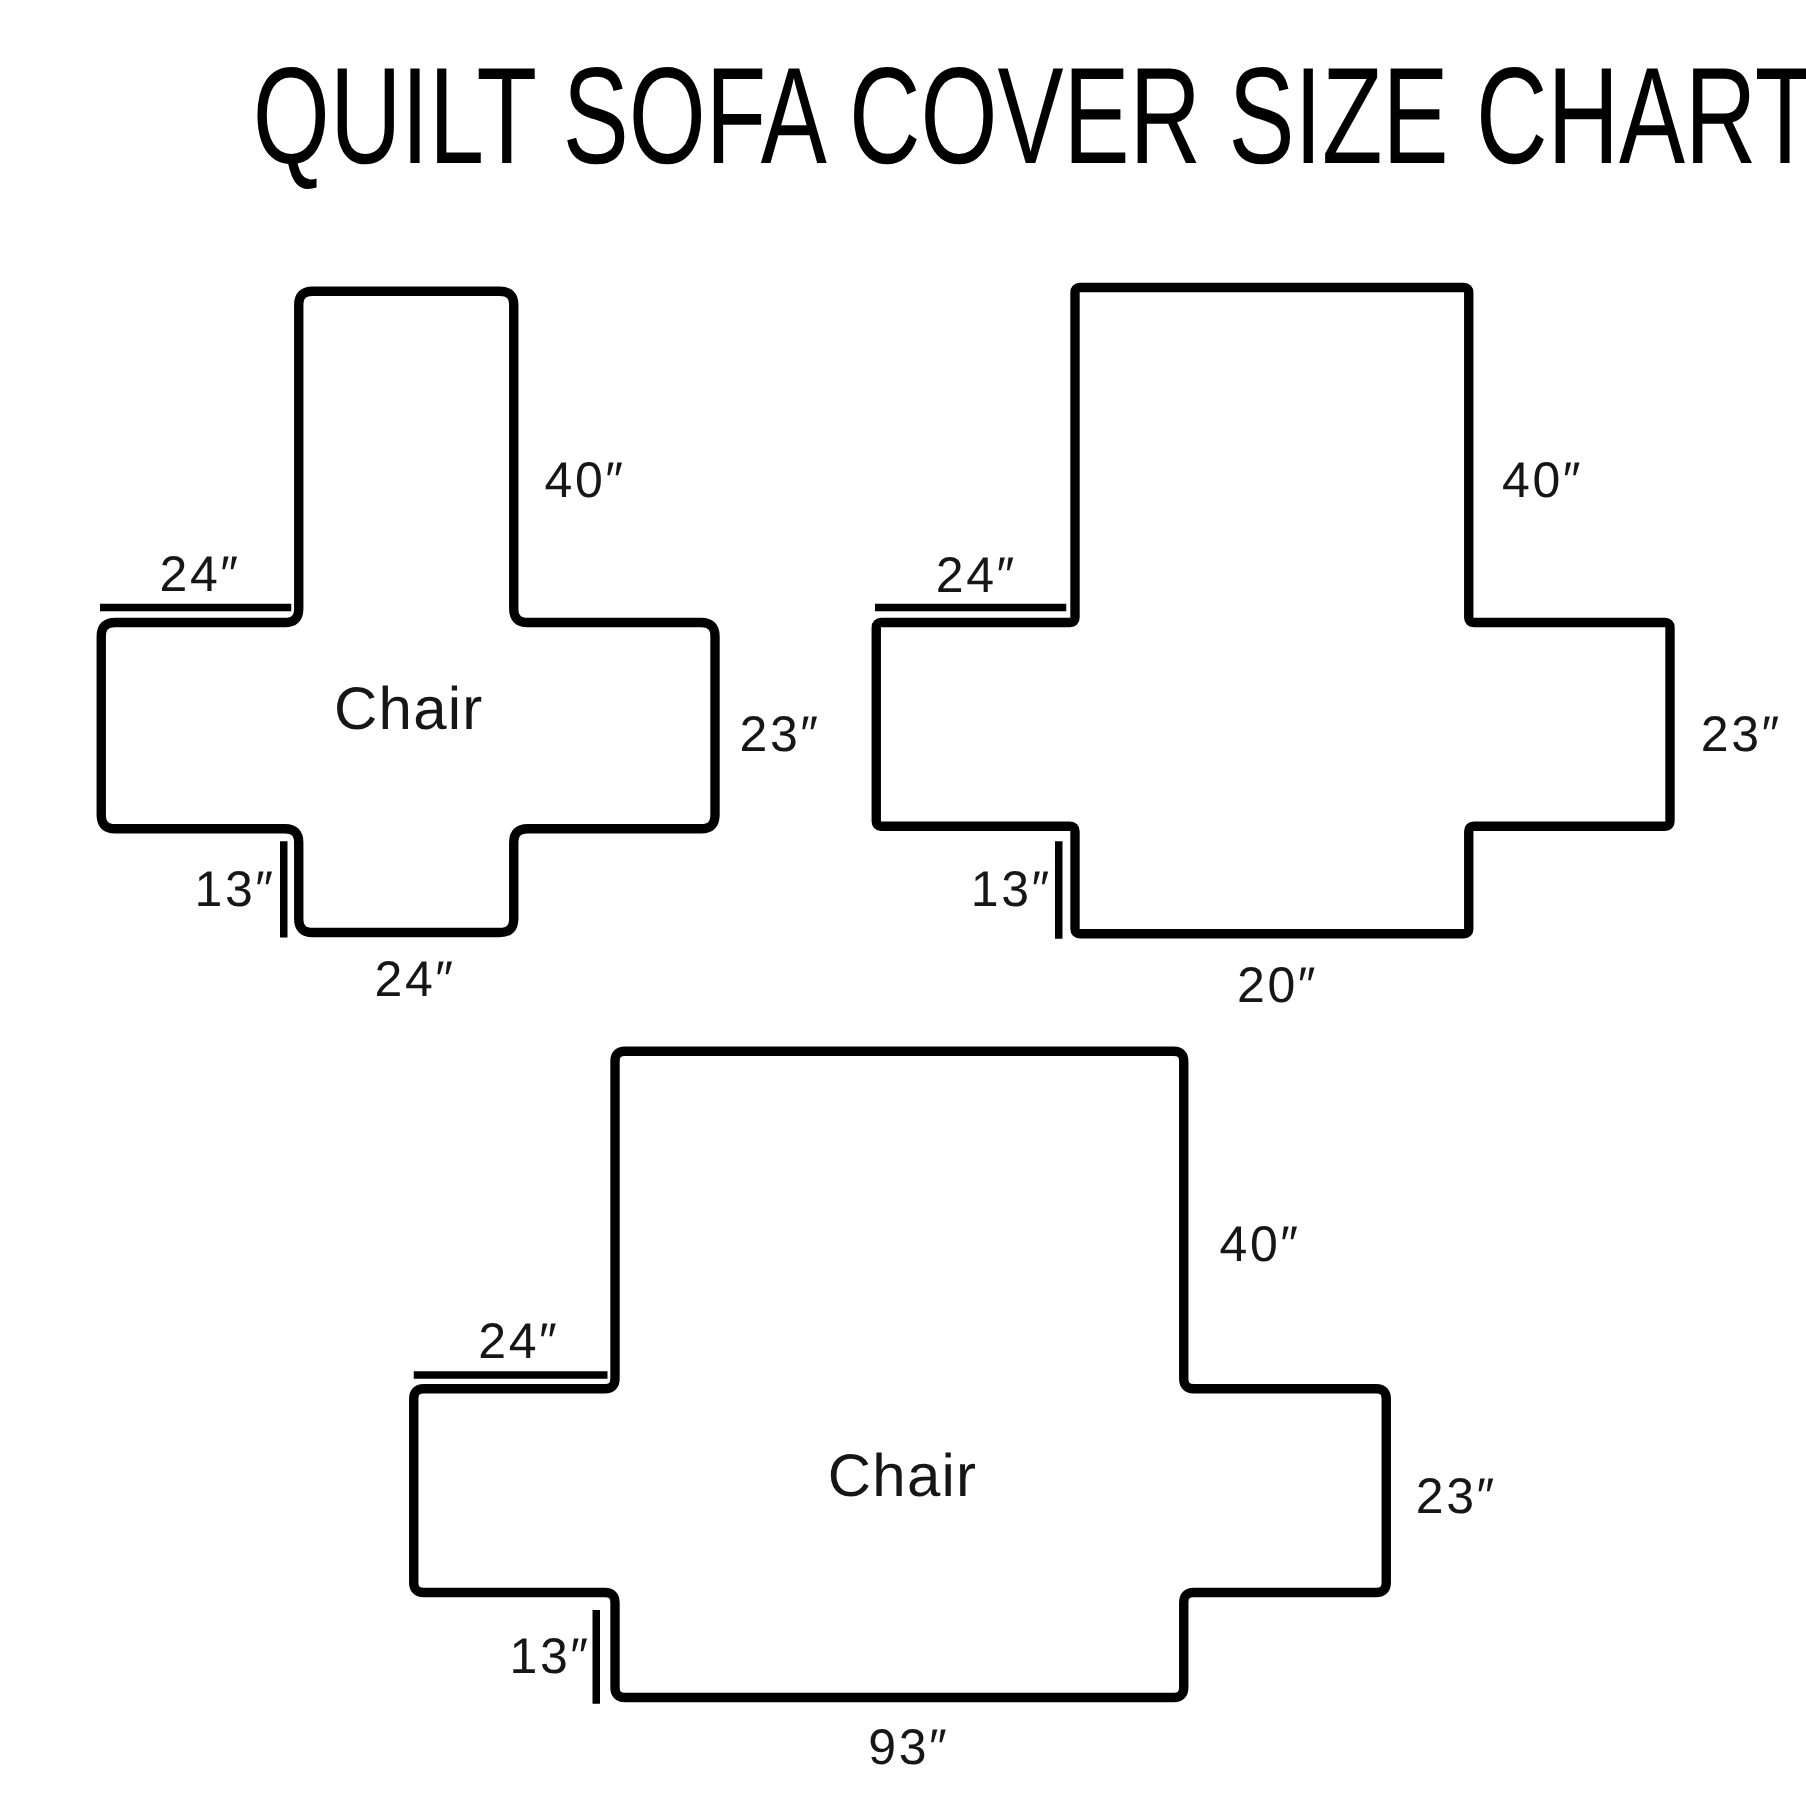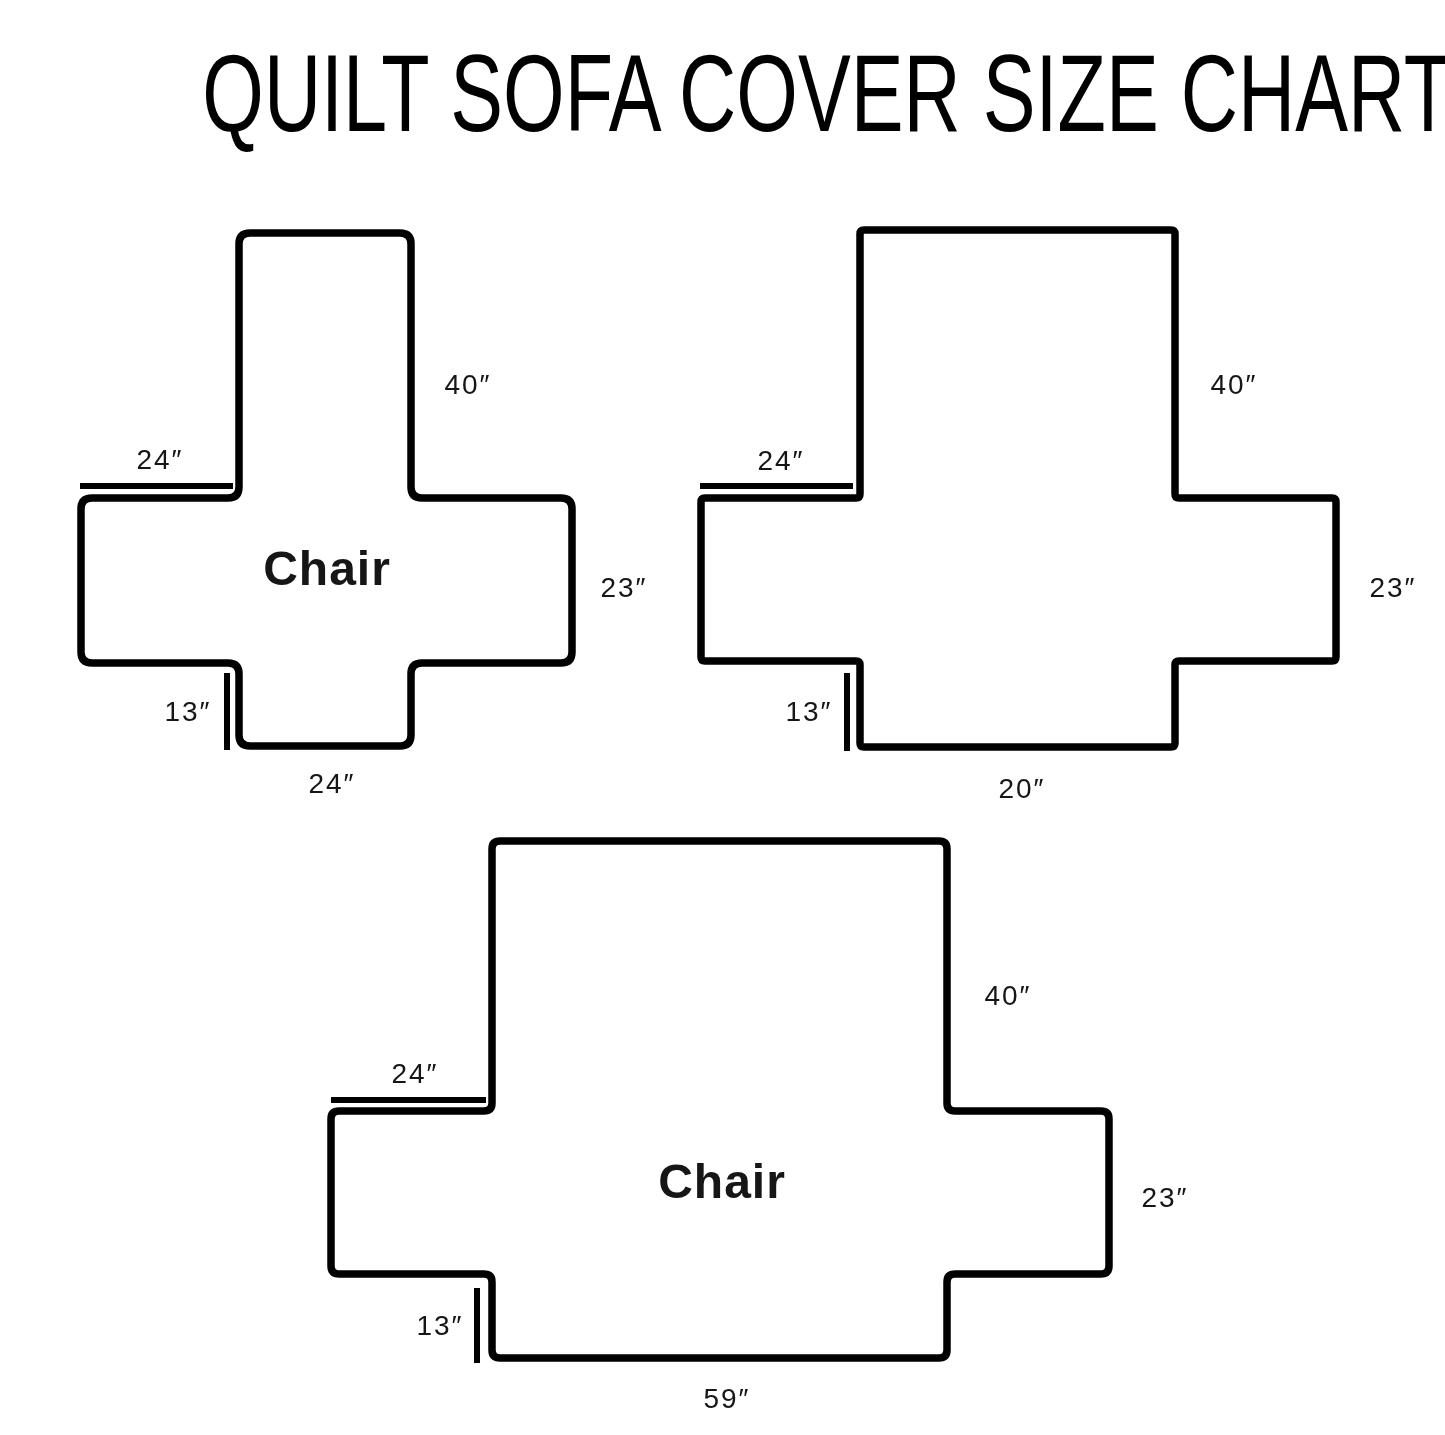--- a/index.html
+++ b/index.html
@@ -25,28 +25,28 @@
     letter-spacing:0px;
   }
   svg.diagram-layer{position:absolute;left:0;top:0;}
   .lbl{
     position:absolute;
     transform:translate(-50%,-50%);
     color:#161616;
     white-space:nowrap;
   }
   .lbl.dim{
-    font-size:28px;
+    font-size:40px;
     letter-spacing:2px;
     font-weight:400;
   }
   .lbl.shape-name{
     font-size:48px;
     letter-spacing:1px;
-    font-weight:700;
+    font-weight:400;
     text-align:center;
   }
 </style>
 </head>
 <body>
 
 <div class="stage">
 
   <div class="title">QUILT SOFA COVER SIZE CHART</div>
 
@@ -75,15 +75,15 @@
   <div class="lbl dim" style="left:781px;top:461px">24″</div>
   <div class="lbl dim" style="left:1393px;top:588px">23″</div>
   <div class="lbl dim" style="left:809px;top:712px">13″</div>
   <div class="lbl dim" style="left:1022px;top:789px">20″</div>
 
   <div class="lbl dim" style="left:1008px;top:996px">40″</div>
   <div class="lbl dim" style="left:415px;top:1074px">24″</div>
   <div class="lbl shape-name" style="left:722px;top:1181px">Chair</div>
   <div class="lbl dim" style="left:1165px;top:1198px">23″</div>
   <div class="lbl dim" style="left:440px;top:1326px">13″</div>
-  <div class="lbl dim" style="left:727px;top:1399px">59″</div>
+  <div class="lbl dim" style="left:727px;top:1399px">93″</div>
 
 </div>
 
 </body></html>

